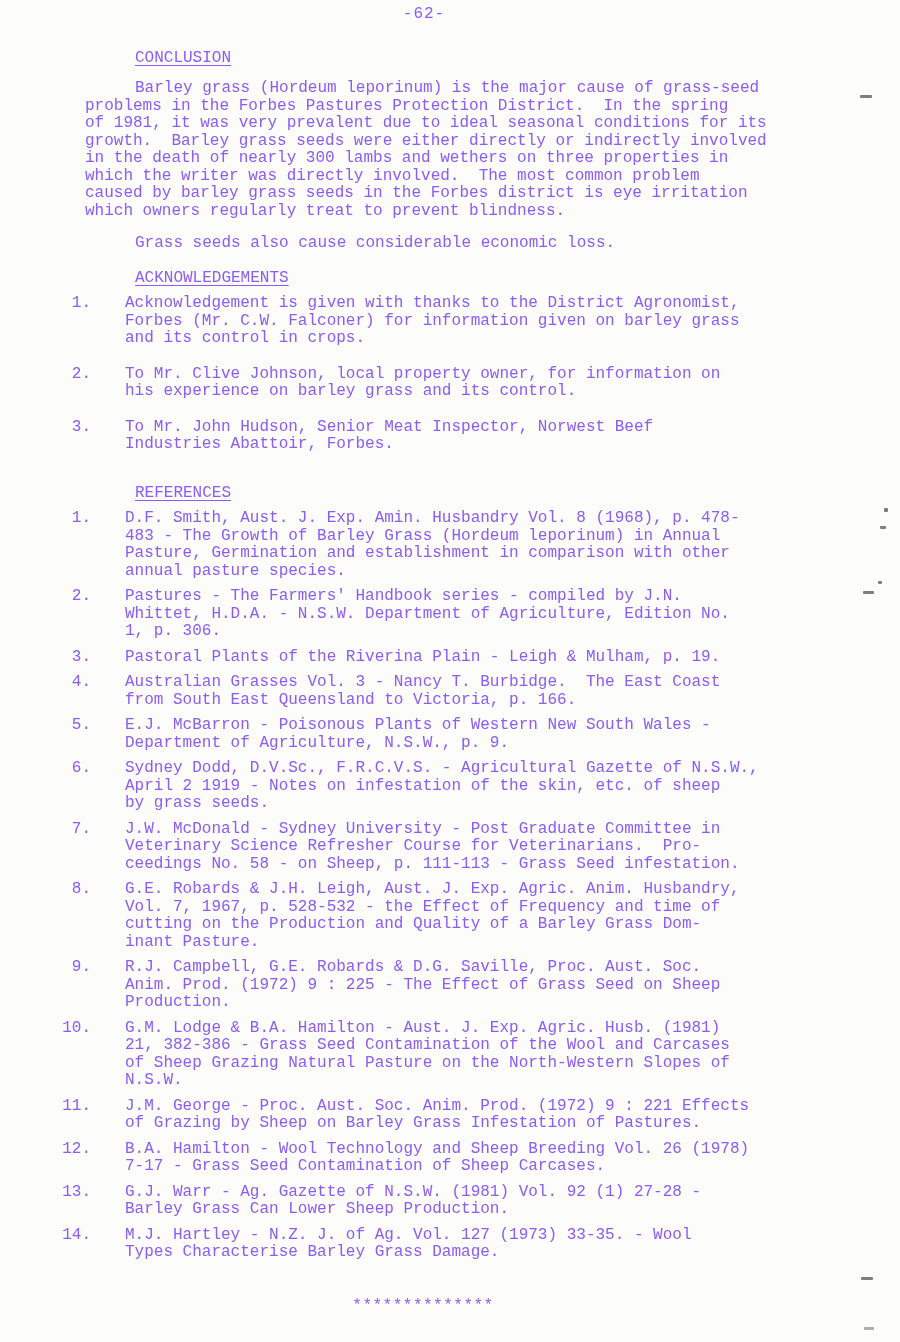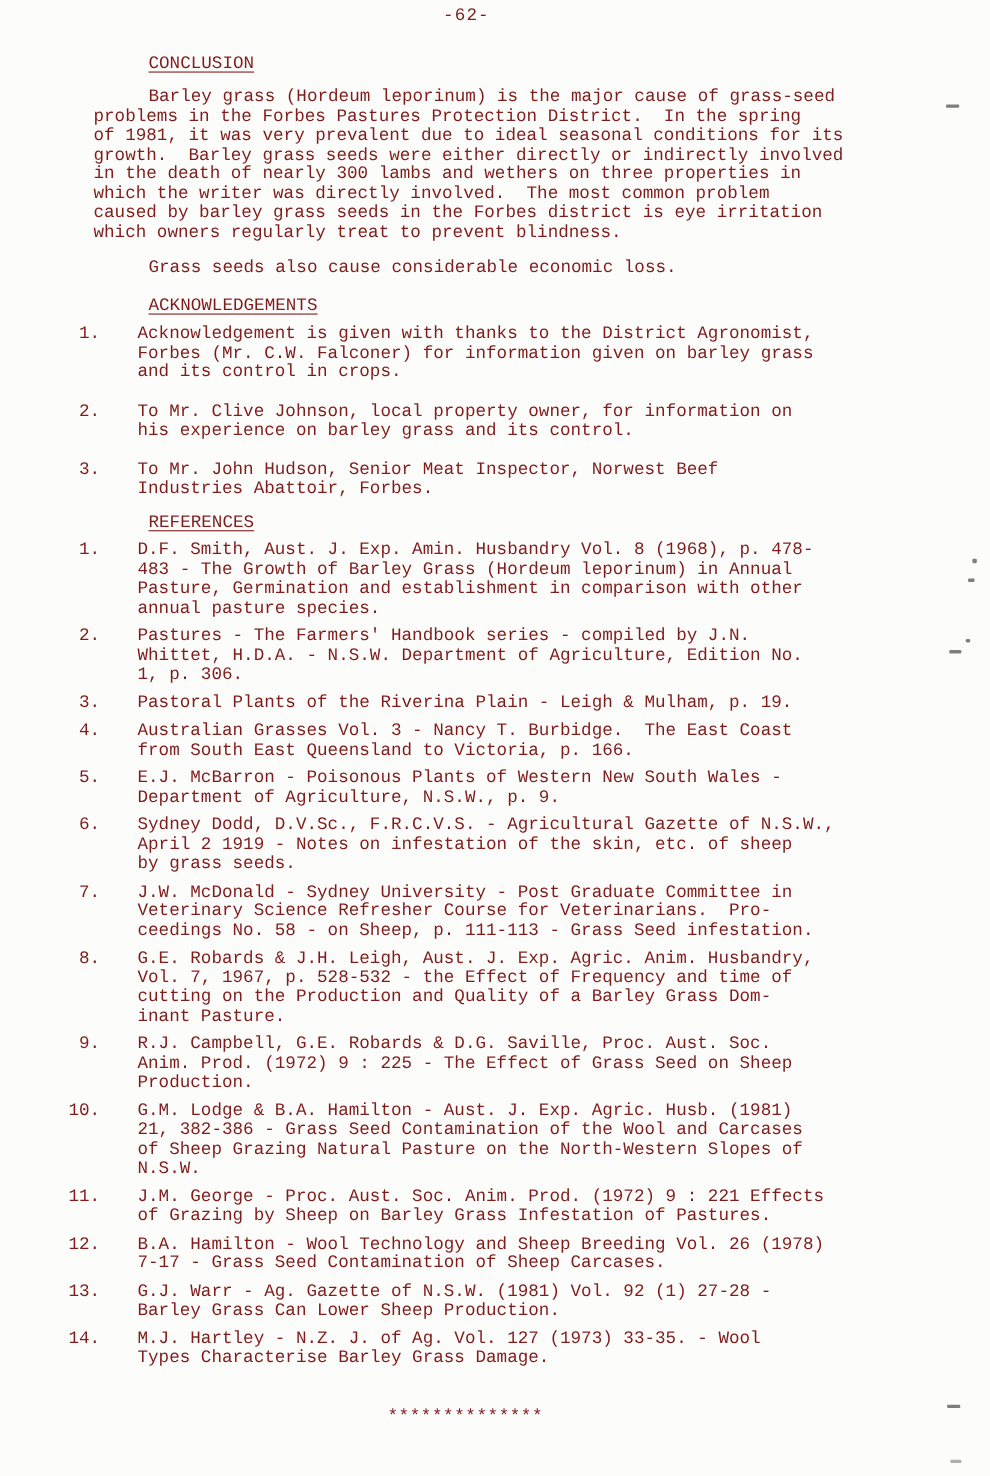--- a/index.html
+++ b/index.html
@@ -10,40 +10,40 @@
   .page {
     position: relative;
     width: 900px;
     height: 1342px;
     box-sizing: border-box;
     background: #fcfcfa;
     padding-top: 6px;
     font-family: "Liberation Mono", "DejaVu Sans Mono", monospace;
     font-size: 16px;
     line-height: 17.5px;
-    color: #7f1d1d;
+    color: #8b5cf6;
     overflow: hidden;
   }
   .pageno {
     text-align: center;
     transform: translateX(-26px);
     letter-spacing: 1px;
   }
   .content {
     margin-left: 85px;
     width: 706px;
   }
   .heading {
     margin-left: 50px;
     text-decoration: underline;
     text-underline-offset: 3px;
   }
   .h-conclusion { margin-top: 26px; }
   .h-ack        { margin-top: 17px; }
-  .h-ref        { margin-top: 13px; }
+  .h-ref        { margin-top: 31px; }
   .para {
     white-space: pre-wrap;
     text-indent: 50px;
   }
   .para-1 { margin-top: 13px; }
   .para-2 { margin-top: 15px; }
   .list {
     margin-left: -28px;
     margin-top: 8px;
   }

